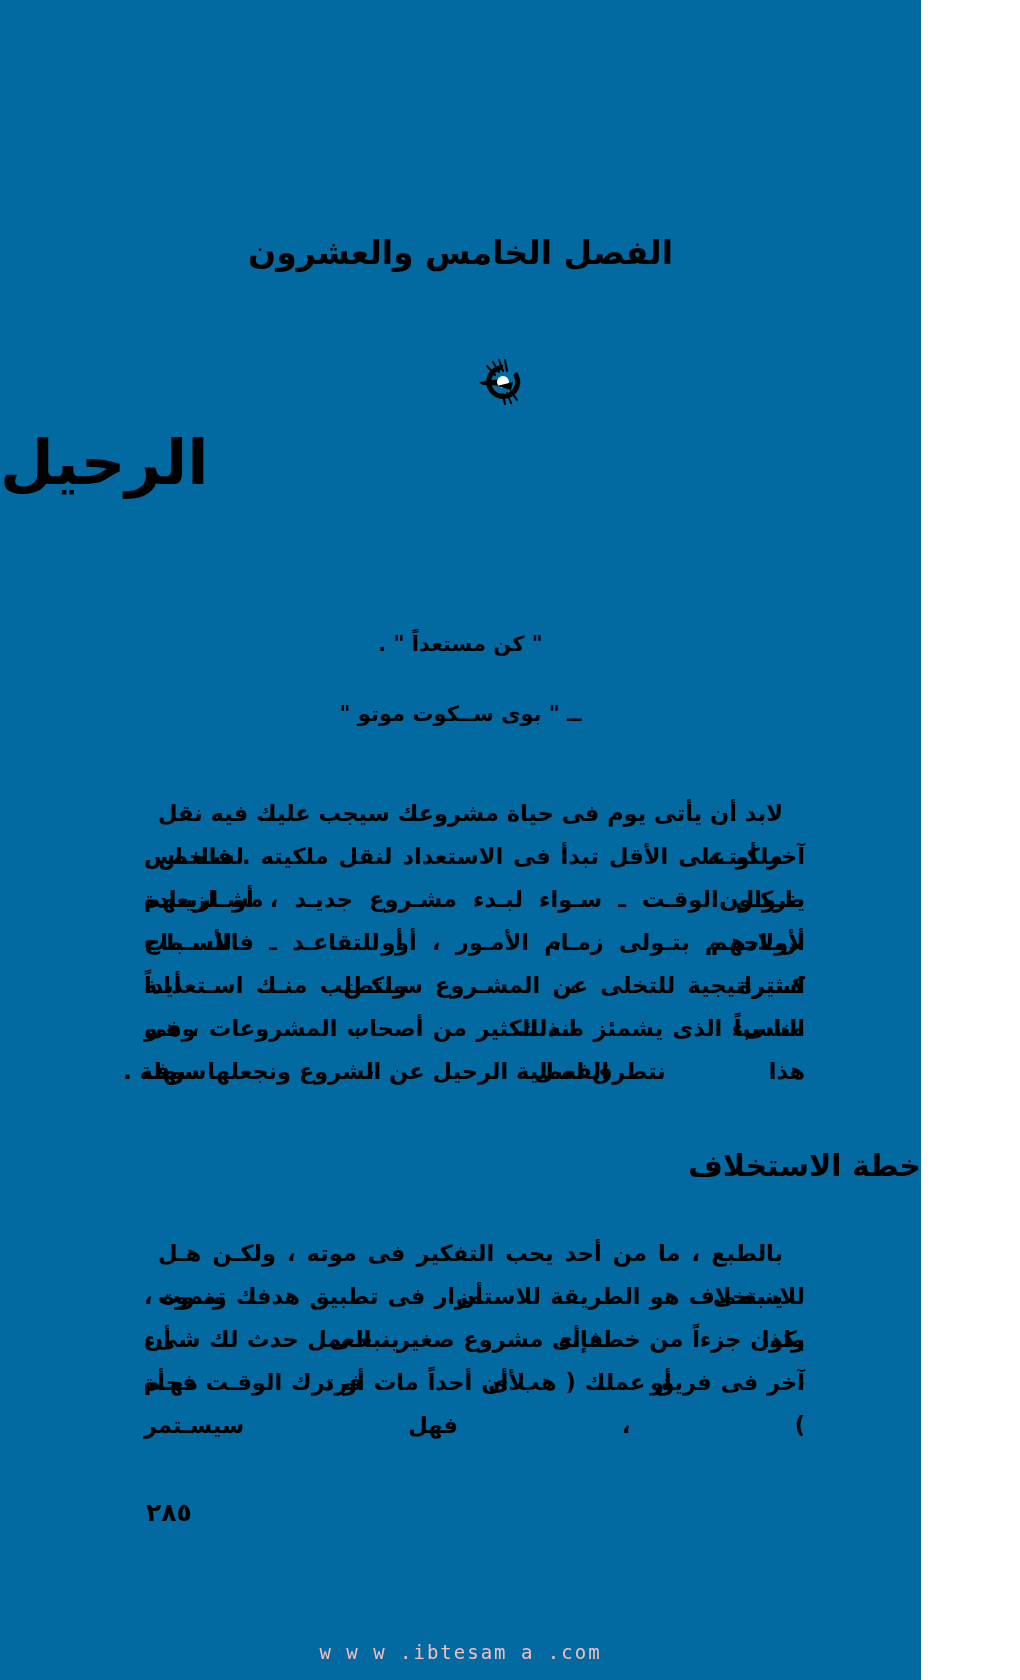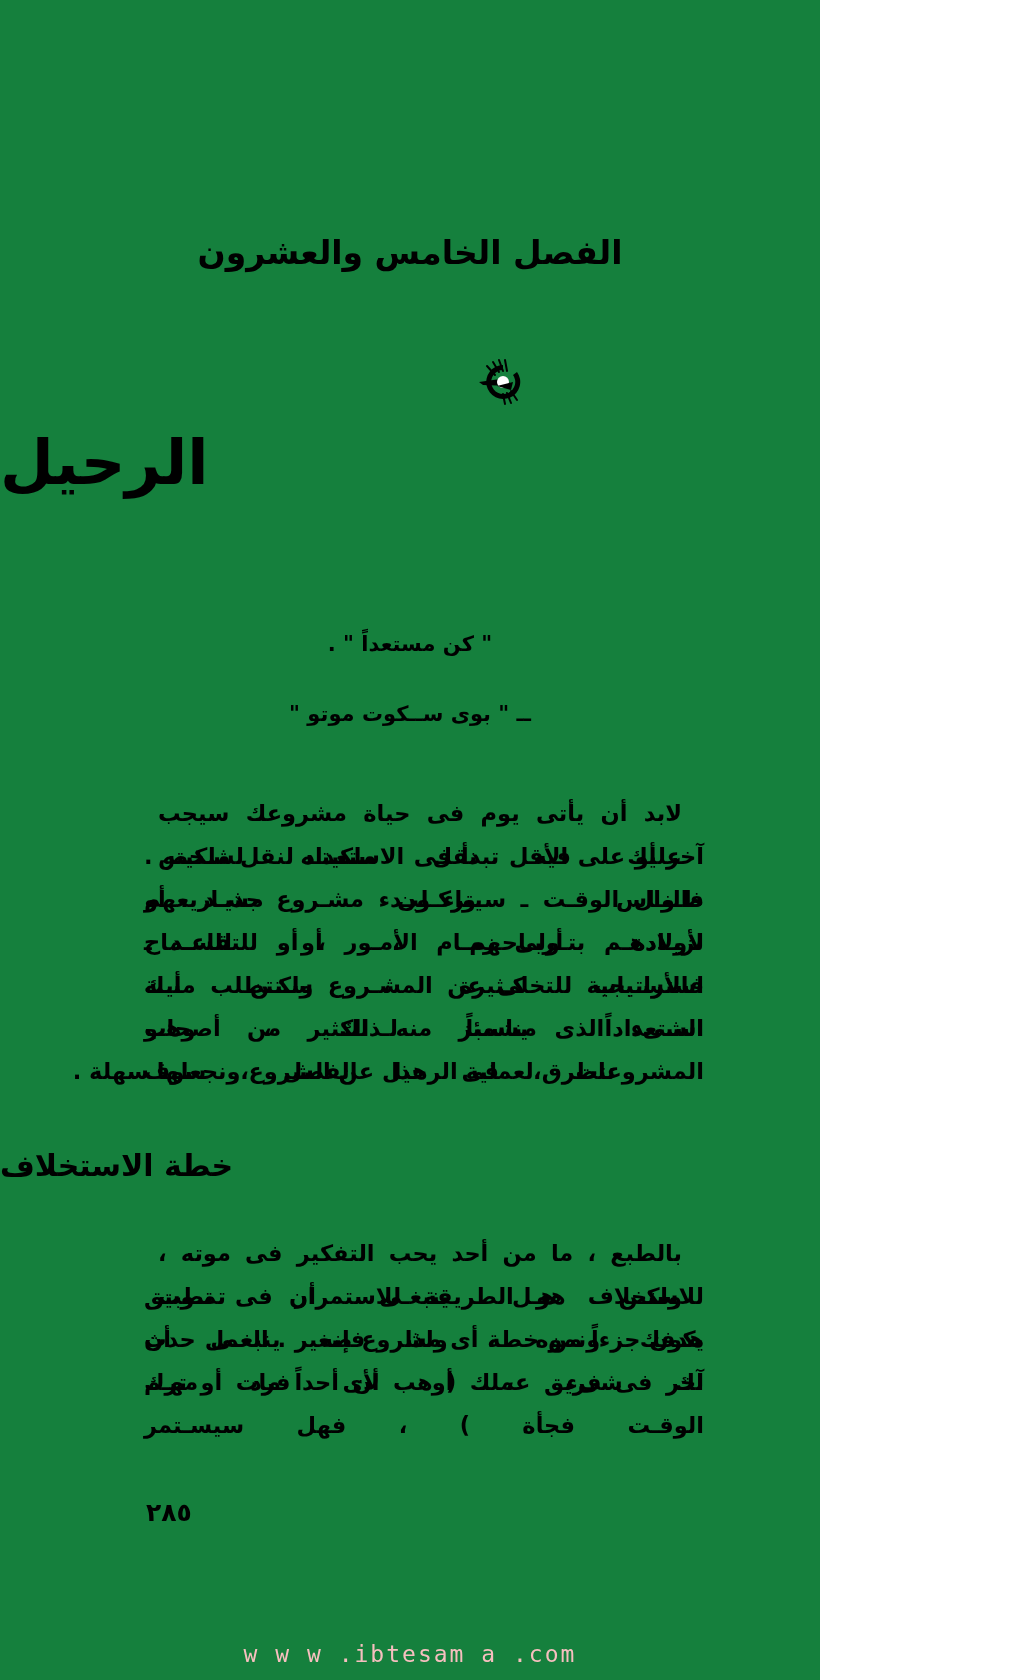--- a/index.html
+++ b/index.html
@@ -1,20 +1,20 @@
 <!DOCTYPE html>
 <html lang="ar"><head>
 <meta charset="utf-8">
 <style>
   html, body { margin: 0; padding: 0; background: #ffffff; }
   .page {
     position: relative;
-    width: 820px;
+    width: 921px;
     height: 1680px;
-    background: #15803d;
+    background: #0369a1;
     overflow: hidden;
     font-family: "DejaVu Sans", sans-serif;
     color: #000000;
   }
   .chapter-heading {
     position: absolute;
     top: 233px; left: 0; right: 0;
     text-align: center;
     font-size: 33px;
     font-weight: bold;
@@ -69,38 +69,38 @@
   .bodyline.indent-first { padding-right: 22px; padding-left: 14px; }
   .bodyline.last-center {
     text-align: center;
     text-align-last: center;
     position: relative;
     left: -80px;
   }
   .section-heading {
     position: absolute;
     top: 1148px; left: 0; right: 0;
-    text-align: left;
+    text-align: right;
     font-size: 30px;
     font-weight: bold;
     direction: rtl;
   }
   .page-number {
     position: absolute;
     top: 1498px; left: 146px;
     font-size: 25px;
     font-weight: bold;
     direction: rtl;
   }
   .watermark {
     position: absolute;
     top: 1641px; left: 0; right: 0;
     text-align: center;
     font-family: "DejaVu Sans Mono", monospace;
-    font-size: 23px;
+    font-size: 19px;
     letter-spacing: 2px;
     color: #f6bfbf;
     direction: ltr;
   }
 </style>
 </head>
 <body>
 
 <div class="page">
 

